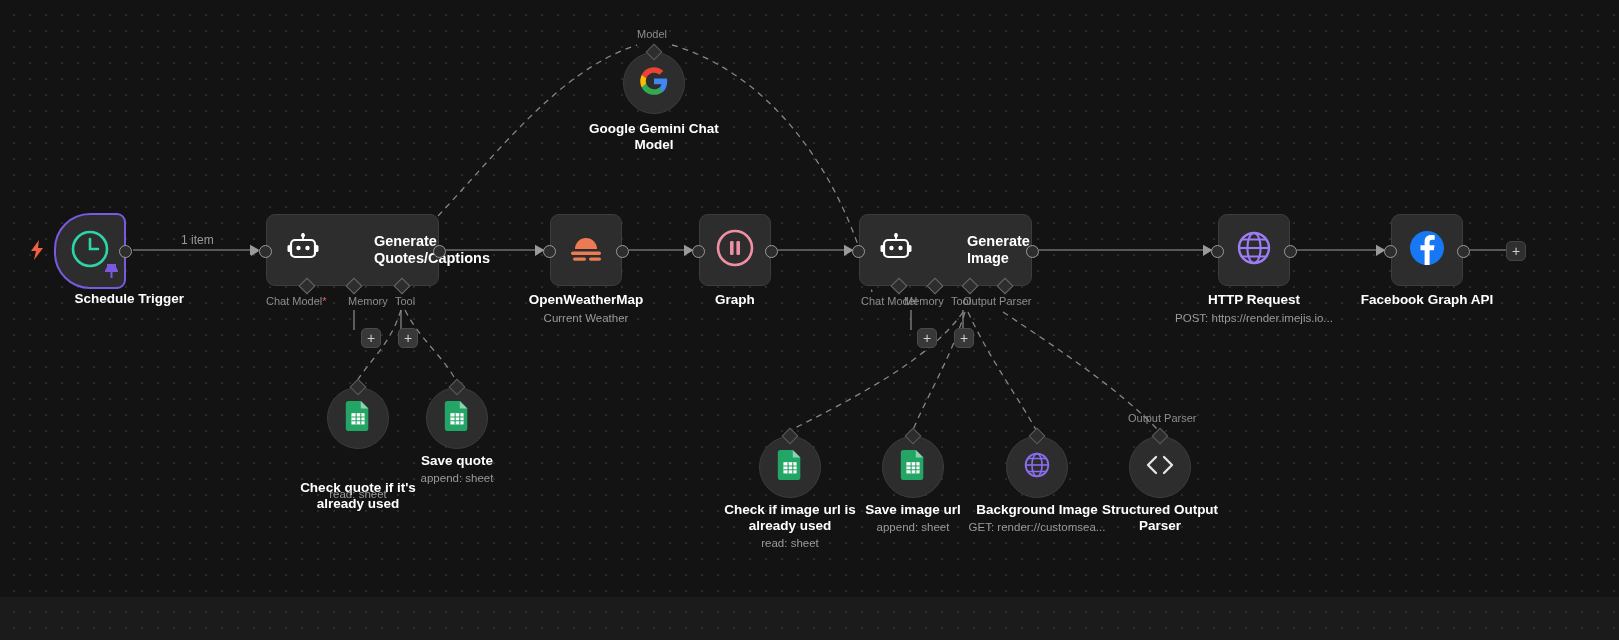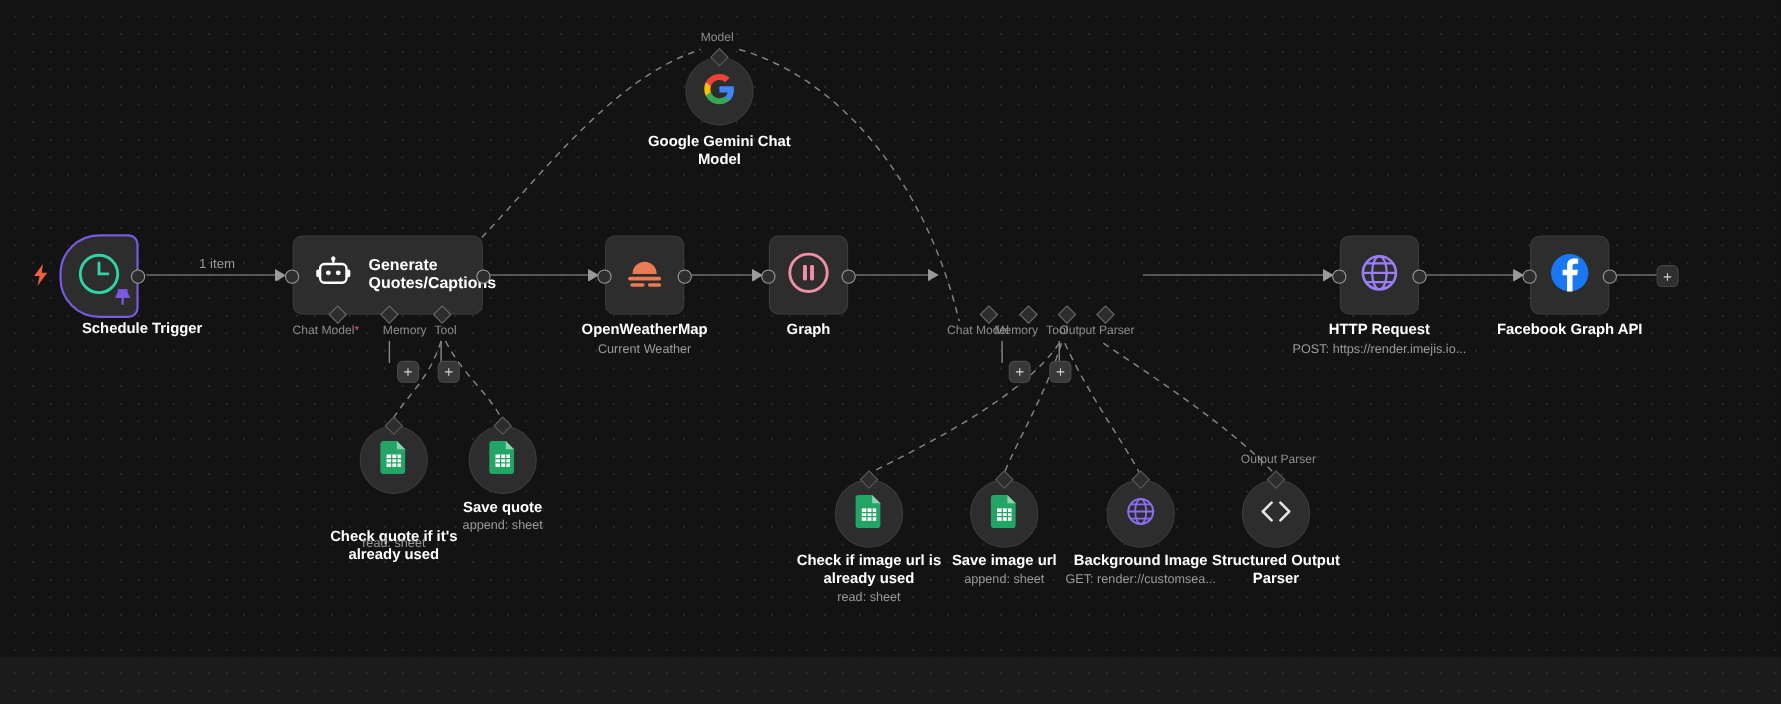--- a/index.html
+++ b/index.html
@@ -38,21 +38,21 @@
   .node.square { width: 72px; height: 72px; justify-content: center; }
   .node.wide   { height: 72px; padding-left: 20px; gap: 16px; }
   .node.trigger {
     width: 72px; height: 76px; justify-content: center;
     border: 2px solid #7a5ae0;
     border-radius: 36px 9px 9px 36px;
     background: #2d2d2d;
   }
   .node-title {
     color: #ffffff; font-size: 14.5px; font-weight: bold;
-    line-height: 17px; white-space: pre-line;
+    line-height: 17px; white-space: pre-line; margin-left: 39px;
   }
   .caption {
     position: absolute; text-align: center; z-index: 5;
     color: #ffffff; font-size: 13.5px; font-weight: bold; line-height: 16px;
     white-space: pre-line; pointer-events: none;
   }
   .subcaption {
     position: absolute; text-align: center; z-index: 5;
     color: #9a9a9a; font-size: 11.5px; line-height: 14px;
     white-space: nowrap; pointer-events: none;
@@ -221,20 +221,37 @@
         <rect x="16" y="14" width="3.6" height="14" rx="1.3" fill="#f08fa4"></rect>
         <rect x="22.4" y="14" width="3.6" height="14" rx="1.3" fill="#f08fa4"></rect>
       </svg>
     </span>
     <div class="arrow-in" style="left:-16px; top:31px;"></div>
     <div class="port" style="left:-8px; top:30px;"></div>
     <div class="port" style="right:-8px; top:30px;"></div>
   </div>
   <div class="caption" style="left:645px; top:292px; width:180px;">Graph</div>
 
+  <div class="node wide" style="left:859px; top:214px; width:173px;">
+    <span>
+      <svg width="32" height="30" viewBox="0 0 32 30">
+        <path d="M16 1 v4" stroke="#fff" stroke-width="2.2" fill="none" stroke-linecap="round"></path>
+        <circle cx="16" cy="2.2" r="2" fill="#fff"></circle>
+        <rect x="4" y="7" width="24" height="17" rx="4" fill="none" stroke="#fff" stroke-width="2.2"></rect>
+        <rect x="0.5" y="12" width="3.5" height="7" rx="1.6" fill="#fff"></rect>
+        <rect x="28" y="12" width="3.5" height="7" rx="1.6" fill="#fff"></rect>
+        <circle cx="11.5" cy="15" r="2.2" fill="#fff"></circle>
+        <circle cx="20.5" cy="15" r="2.2" fill="#fff"></circle>
+      </svg>
+    </span>
+    <div class="node-title">Generate Image</div>
+    <div class="arrow-in" style="left:-16px; top:31px;"></div>
+    <div class="port" style="left:-8px; top:30px;"></div>
+    <div class="port" style="right:-8px; top:30px;"></div>
+  </div>
   <div class="conn-diamond" style="left:893px; top:280px;"></div>
   <div class="conn-label" style="left:861px; top:295px;">Chat Model</div>
   <div class="conn-diamond" style="left:929px; top:280px;"></div>
   <div class="conn-label" style="left:904px; top:295px;">Memory</div>
   <div class="conn-diamond" style="left:964px; top:280px;"></div>
   <div class="conn-label" style="left:951px; top:295px;">Tool</div>
   <div class="conn-diamond" style="left:999px; top:280px;"></div>
   <div class="conn-label" style="left:963px; top:295px;">Output Parser</div>
   <div class="plus-btn" style="left:917px; top:328px;">+</div>
   <div class="plus-btn" style="left:954px; top:328px;">+</div>

